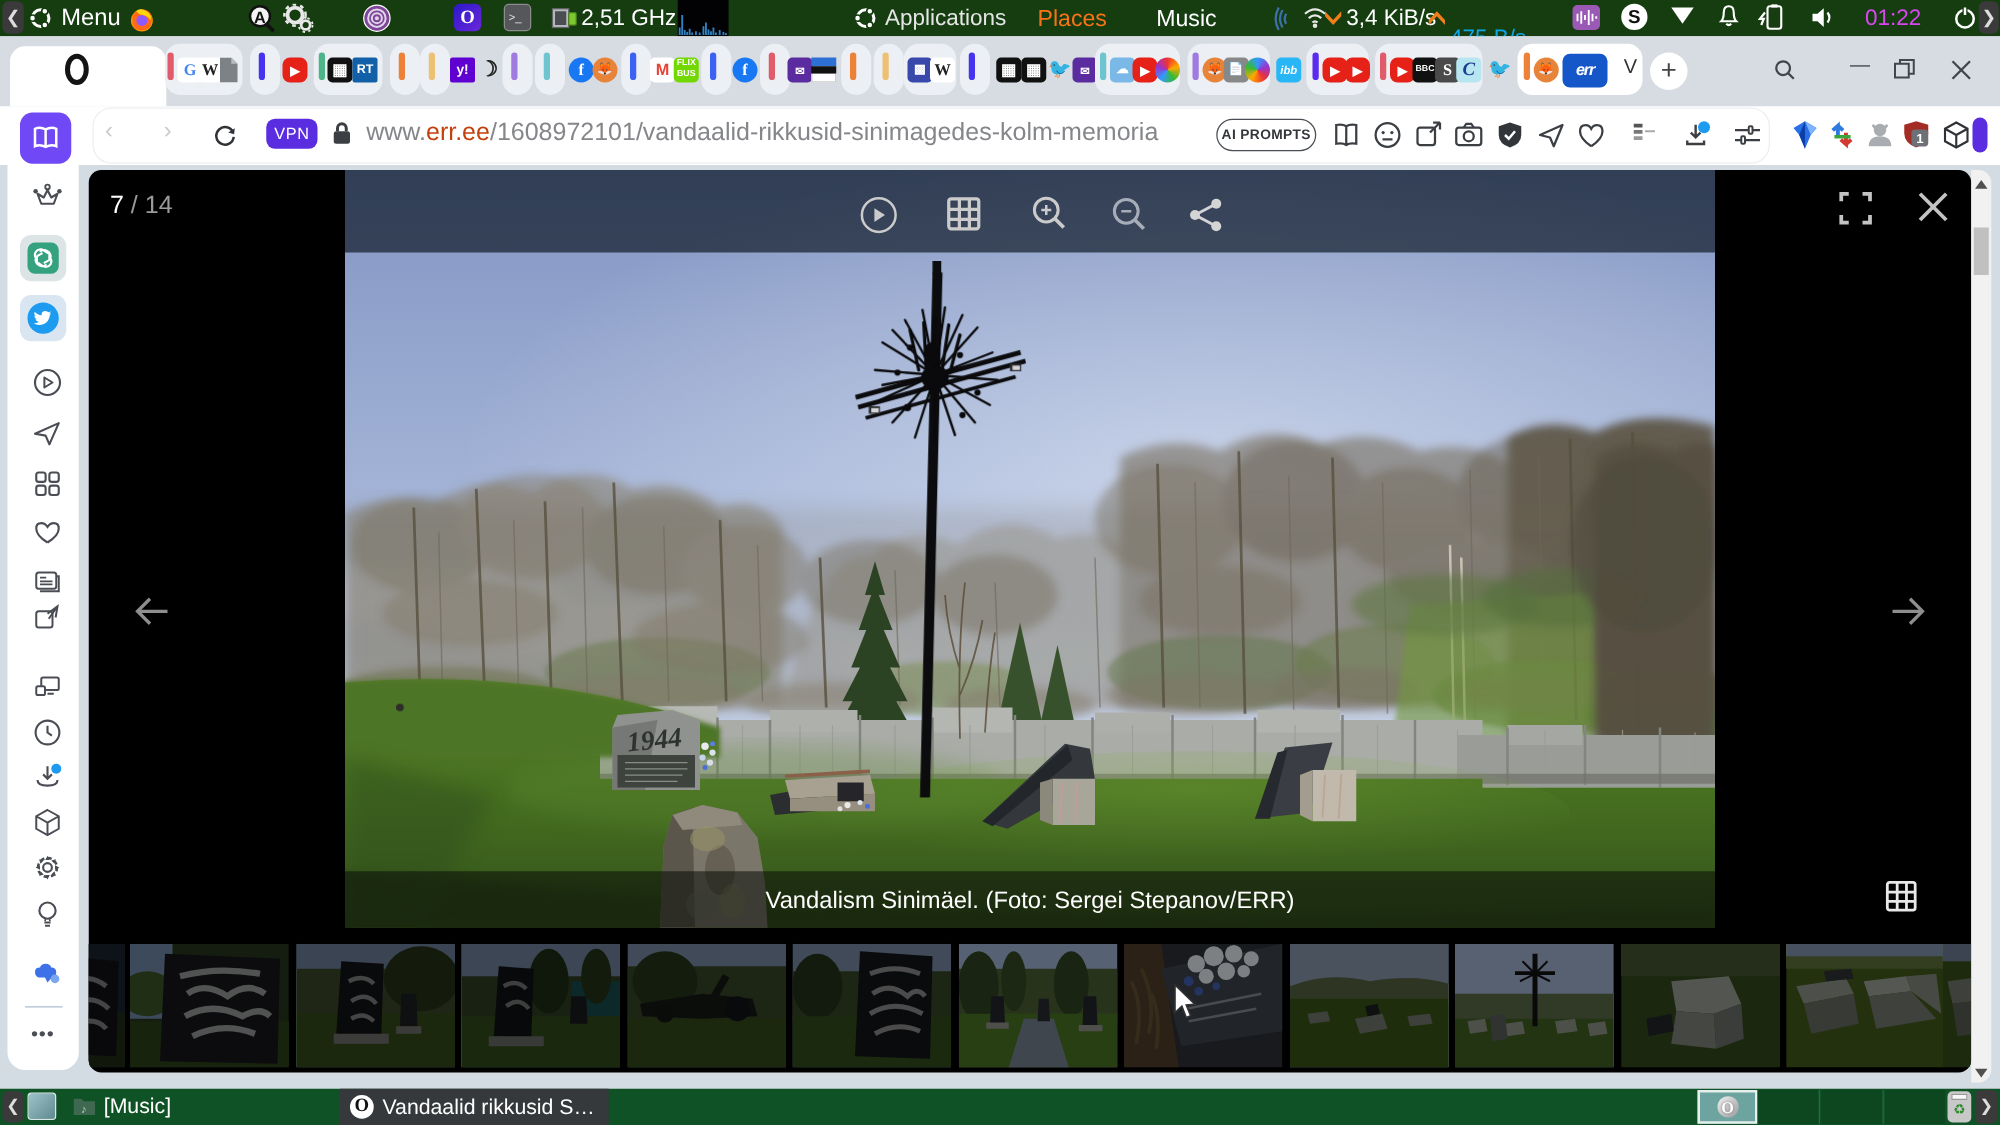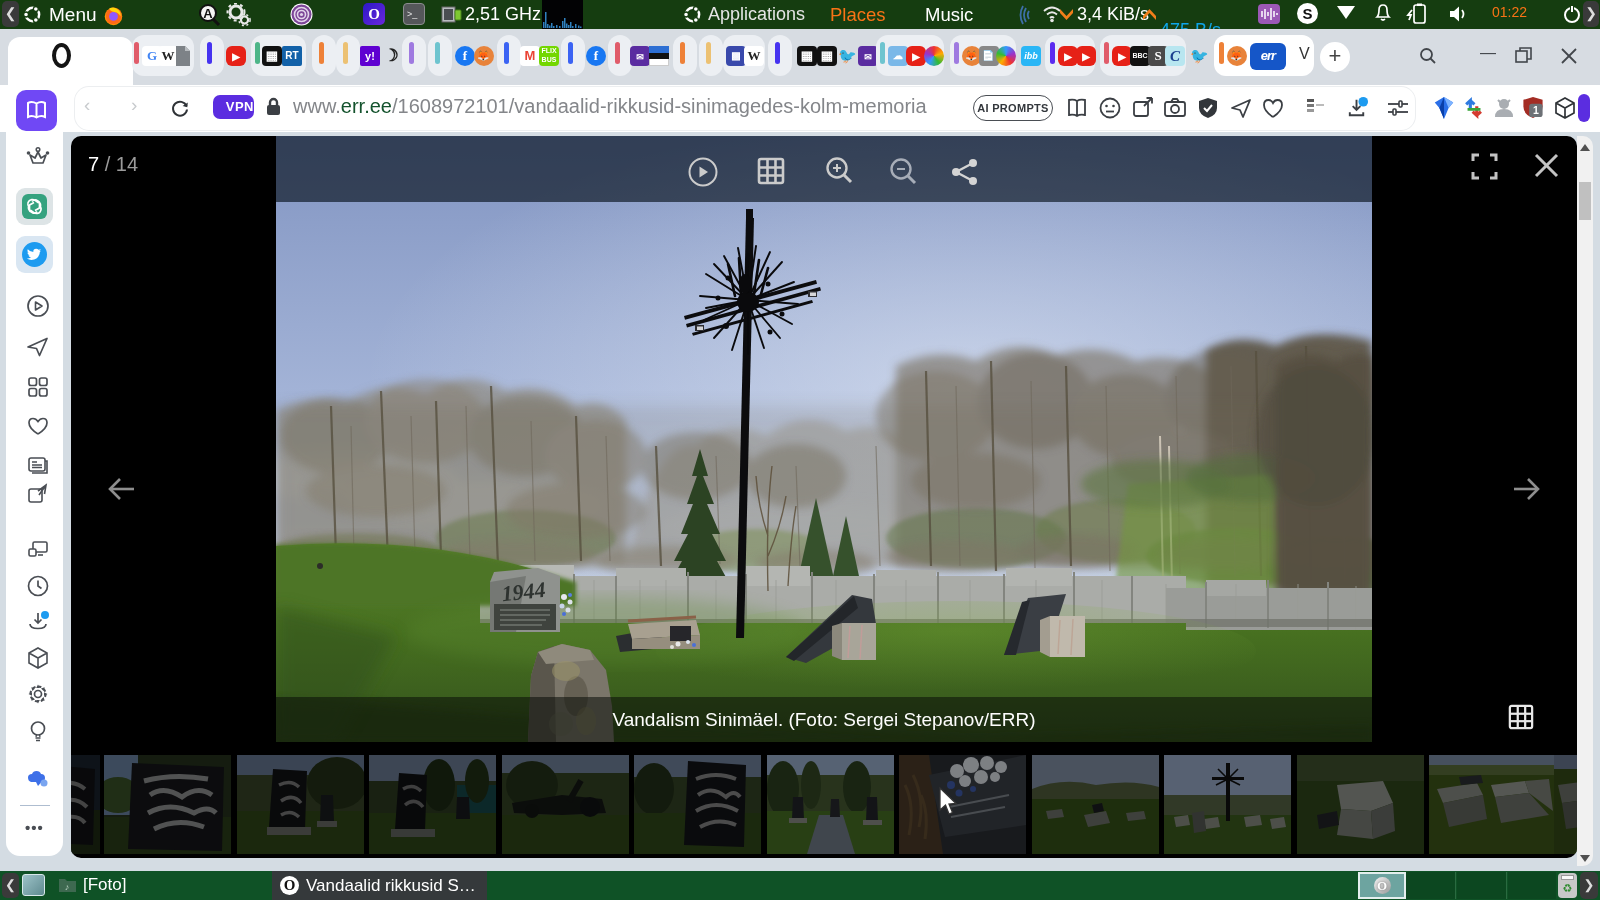--- a/index.html
+++ b/index.html
@@ -131,21 +131,21 @@
     </svg>
  <svg class="ab" style="left:1406px;top:3px" width="26" height="22" viewBox="0 0 26 22">
       <rect x="8" y="2" width="11" height="18" rx="2" fill="none" stroke="#fff" stroke-width="1.7"></rect>
       <rect x="11" y="0.5" width="5" height="2.5" fill="#fff"></rect>
       <path d="M6 7 L2 12 L5 12 L3 17" fill="none" stroke="#fff" stroke-width="1.8"></path>
     </svg>
  <svg class="ab" style="left:1448px;top:5px" width="20" height="18" viewBox="0 0 20 18">
       <path d="M2 6 L6 6 L11 1.5 L11 16.5 L6 12 L2 12 Z" fill="#fff"></path>
       <path d="M14 5 Q17 9 14 13" fill="none" stroke="#fff" stroke-width="1.8"></path>
     </svg>
- <div class="ab" style="left:1492px;top:4px;font-size:14px;color:#f97316">01:22</div>
+ <div class="ab" style="left:1492px;top:4px;font-size:18px;color:#d946ef">01:22</div>
  <svg class="ab" style="left:1562px;top:4px" width="20" height="20" viewBox="0 0 20 20">
       <circle cx="10" cy="11" r="7" fill="none" stroke="#fff" stroke-width="2"></circle>
       <line x1="10" y1="1" x2="10" y2="9" stroke="#153d10" stroke-width="4"></line>
       <line x1="10" y1="2" x2="10" y2="8" stroke="#fff" stroke-width="2"></line>
     </svg>
  <div class="ab" style="left:1583px;top:1px;width:16px;height:26px;background:#3a3a3a;border-radius:5px;color:#ddd;font-size:14px;text-align:center;line-height:25px">❯</div>
 </div>
 
 <div id="tabbar">
  <div class="ab" style="left:8px;top:8px;width:125px;height:48px;background:#fff;border-radius:12px 12px 0 0"></div>
@@ -252,26 +252,26 @@
  <div class="ab" style="left:16px;top:5px;width:41px;height:41px;background:#7048f5;border-radius:10px"><svg width="41" height="41" viewBox="0 0 41 41">
         <path d="M12 13 Q16 11 20.5 13.5 Q25 11 29 13 V27 Q25 25 20.5 27.5 Q16 25 12 27 Z M20.5 13.5 V27.5" fill="none" stroke="#fff" stroke-width="2"></path>
       </svg></div>
  <div class="ab" style="left:75px;top:2px;width:1340px;height:43px;background:#fff;border-radius:14px;box-shadow:0 0 0 1px #eceef0"></div>
  <div class="ab" style="left:84px;top:9px;font-size:19px;color:#c8cbce">‹</div>
  <div class="ab" style="left:131px;top:9px;font-size:19px;color:#c8cbce">›</div>
  <svg class="ab" style="left:170px;top:13px" width="20" height="20" viewBox="0 0 20 20">
       <path d="M16.5 8 A7 7 0 1 0 17 11.5" fill="none" stroke="#2f3337" stroke-width="2"></path>
       <path d="M17.8 4.5 L17.3 9.3 L12.6 8" fill="#2f3337"></path>
     </svg>
- <div class="ab" style="left:213px;top:10px;width:41px;height:24px;background:#5b2de0;border-radius:7px;color:#fff;font-size:13px;font-weight:bold;text-align:right;line-height:24px;letter-spacing:.5px">VPN</div>
+ <div class="ab" style="left:213px;top:10px;width:41px;height:24px;background:#5b2de0;border-radius:7px;color:#fff;font-size:13px;font-weight:normal;text-align:center;line-height:24px;letter-spacing:.5px">VPN</div>
  <svg class="ab" style="left:265px;top:12px" width="17" height="20" viewBox="0 0 17 20">
       <rect x="2" y="8" width="13" height="10" rx="2" fill="#3b3f44"></rect>
       <path d="M5 8 V5.5 A3.5 3.5 0 0 1 12 5.5 V8" fill="none" stroke="#3b3f44" stroke-width="2.4"></path>
     </svg>
- <div class="ab" style="left:293px;top:10px;font-size:20px;color:#84868a">www.<span style="color:#14532d">err.ee</span>/1608972101/vandaalid-rikkusid-sinimagedes-kolm-memoria</div>
+ <div class="ab" style="left:293px;top:10px;font-size:20px;color:#84868a">www.<span style="color:#c2410c">err.ee</span>/1608972101/vandaalid-rikkusid-sinimagedes-kolm-memoria</div>
  <div class="ab" style="left:973px;top:10px;width:80px;height:26px;border:1.6px solid #4a4e54;border-radius:13px;color:#33373c;font-size:11px;font-weight:bold;text-align:center;line-height:24px;letter-spacing:.3px">AI PROMPTS</div>
  <svg class="aicon" style="left:1065px" width="23" height="23" viewBox="0 0 24 24">
       <path d="M12 5 Q9 3 4 4 V19 Q9 18 12 20 Q15 18 20 19 V4 Q15 3 12 5 V20" fill="none" stroke="#3b3f44" stroke-width="1.8"></path>
     </svg>
  <svg class="aicon" style="left:1098px" width="23" height="23" viewBox="0 0 24 24">
       <circle cx="12" cy="12" r="9.5" fill="none" stroke="#3b3f44" stroke-width="1.8"></circle>
       <circle cx="8.5" cy="10" r="1.3" fill="#3b3f44"></circle>
       <circle cx="15.5" cy="10" r="1.3" fill="#3b3f44"></circle>
       <line x1="8" y1="15.5" x2="16" y2="15.5" stroke="#3b3f44" stroke-width="1.8"></line>
     </svg>
@@ -971,21 +971,21 @@
  <div class="ab" style="left:3px;top:719px;width:0;height:0;border-left:5px solid transparent;border-right:5px solid transparent;border-top:7px solid #505050"></div>
 </div>
 
 <div id="taskbar">
  <div class="ab" style="left:2px;top:2px;width:17px;height:25px;background:#3a3a3a;border-radius:5px;color:#ddd;font-size:13px;text-align:center;line-height:24px">❮</div>
  <div class="ab" style="left:22px;top:3px;width:23px;height:22px;background:linear-gradient(135deg,#9dc3c8,#5f8a90);border:1px solid #d8e8ea;border-radius:3px"></div>
  <svg class="ab" style="left:58px;top:5px" width="19" height="18" viewBox="0 0 19 18">
       <path d="M1 3 H7 L9 5 H18 V16 H1 Z" fill="#3e6950"></path>
       <text x="9" y="14" font-size="9" fill="#b8d0c0" text-anchor="middle">♪</text>
     </svg>
- <div class="ab" style="left:83px;top:4px;font-size:17px;color:#fff">[Foto]</div>
+ <div class="ab" style="left:83px;top:4px;font-size:17px;color:#fff">[Music]</div>
  <div class="ab" style="left:272px;top:0;width:215px;height:29px;background:#35393b;display:flex;align-items:center">
   <div style="width:19px;height:19px;border-radius:50%;background:#fff;margin:0 7px 0 8px;color:#111;font-family:'Liberation Serif',serif;font-weight:bold;font-size:15px;text-align:center;line-height:19px">O</div>
   <span style="font-size:17px;color:#fff">Vandaalid rikkusid S…</span>
  </div>
  <div class="ab" style="left:1358px;top:1px;width:48px;height:27px;background:#6da4a0;border:2px solid #e4efee">
       <div style="width:17px;height:17px;border-radius:50%;margin:3px auto;background:linear-gradient(135deg,#f2f2f2,#9a9a9a);color:#fff;font-family:'Liberation Serif',serif;font-weight:bold;font-size:13px;text-align:center;line-height:17px;text-shadow:0 0 2px #777">O</div>
     </div>
  <div class="ab" style="left:1406px;top:1px;width:50px;height:27px;background:#0c4720;border-right:1px solid #2a6a40"></div>
  <div class="ab" style="left:1457px;top:1px;width:50px;height:27px;background:#0c4720;border-right:1px solid #2a6a40"></div>
  <div class="ab" style="left:1508px;top:1px;width:48px;height:27px;background:#0c4720"></div>

